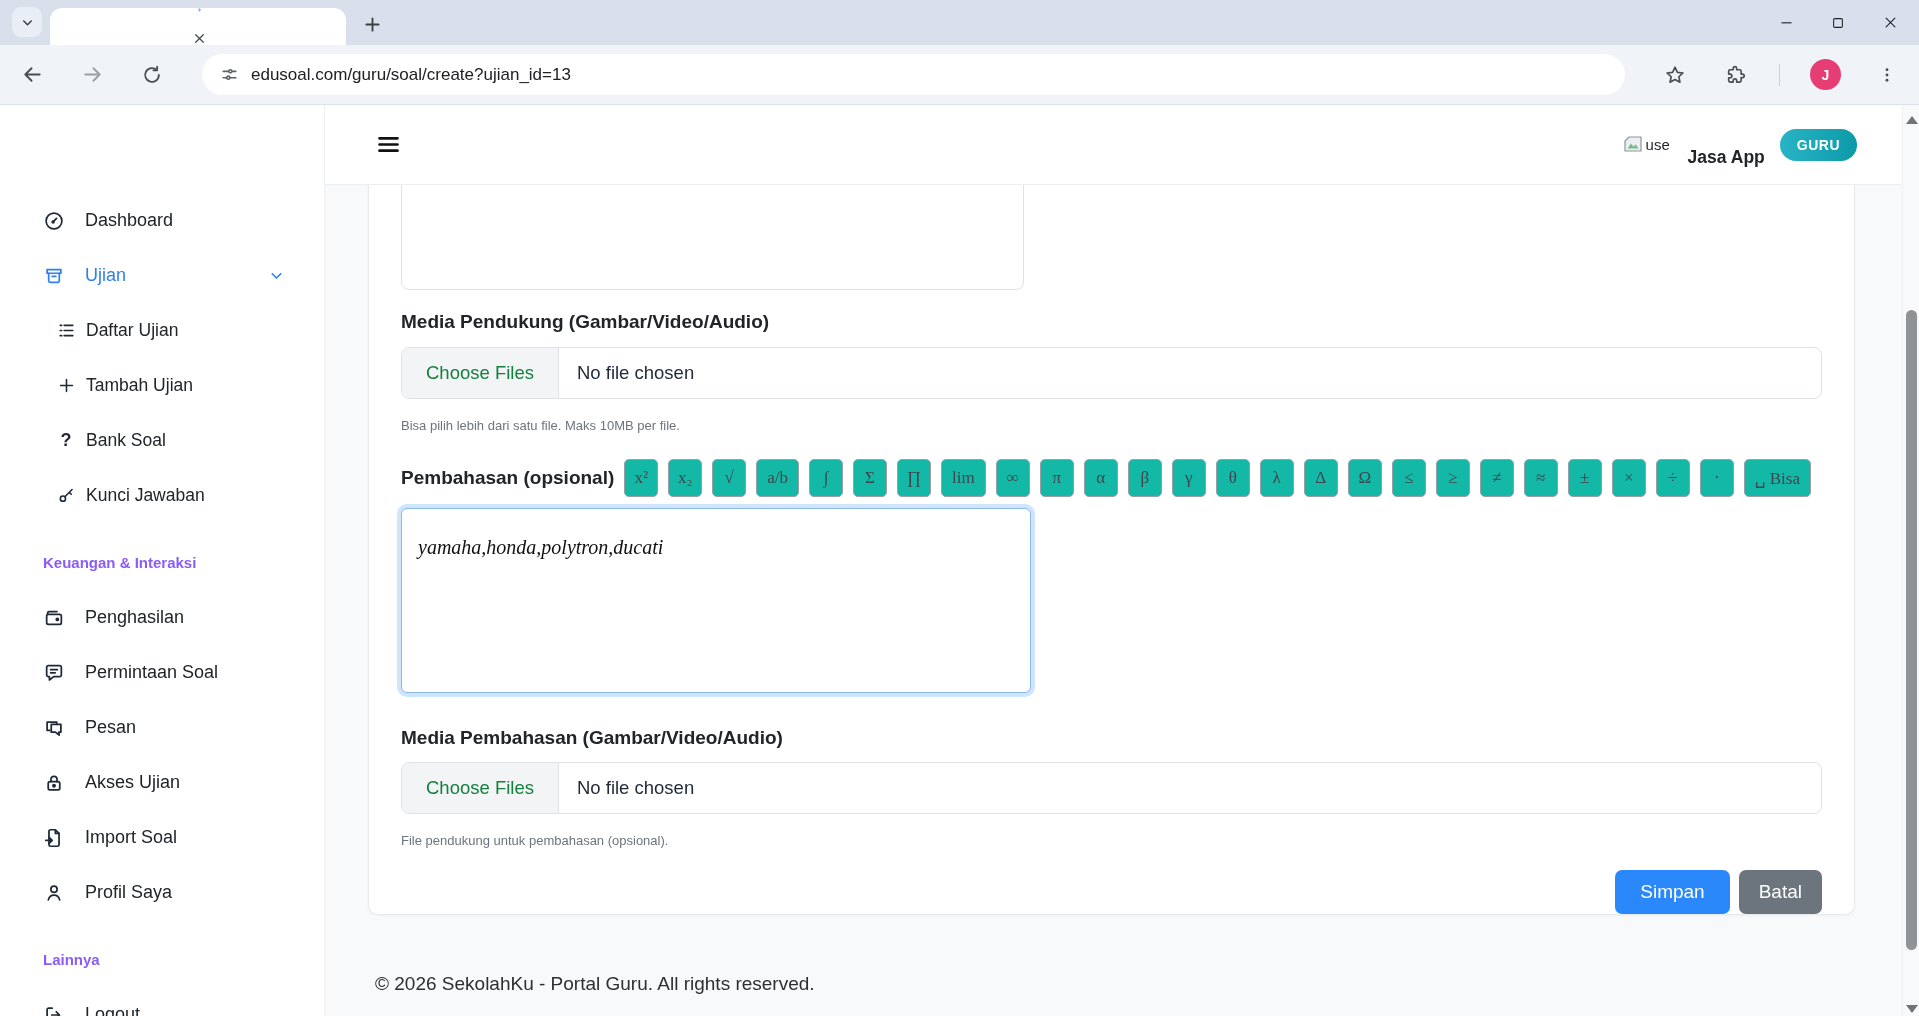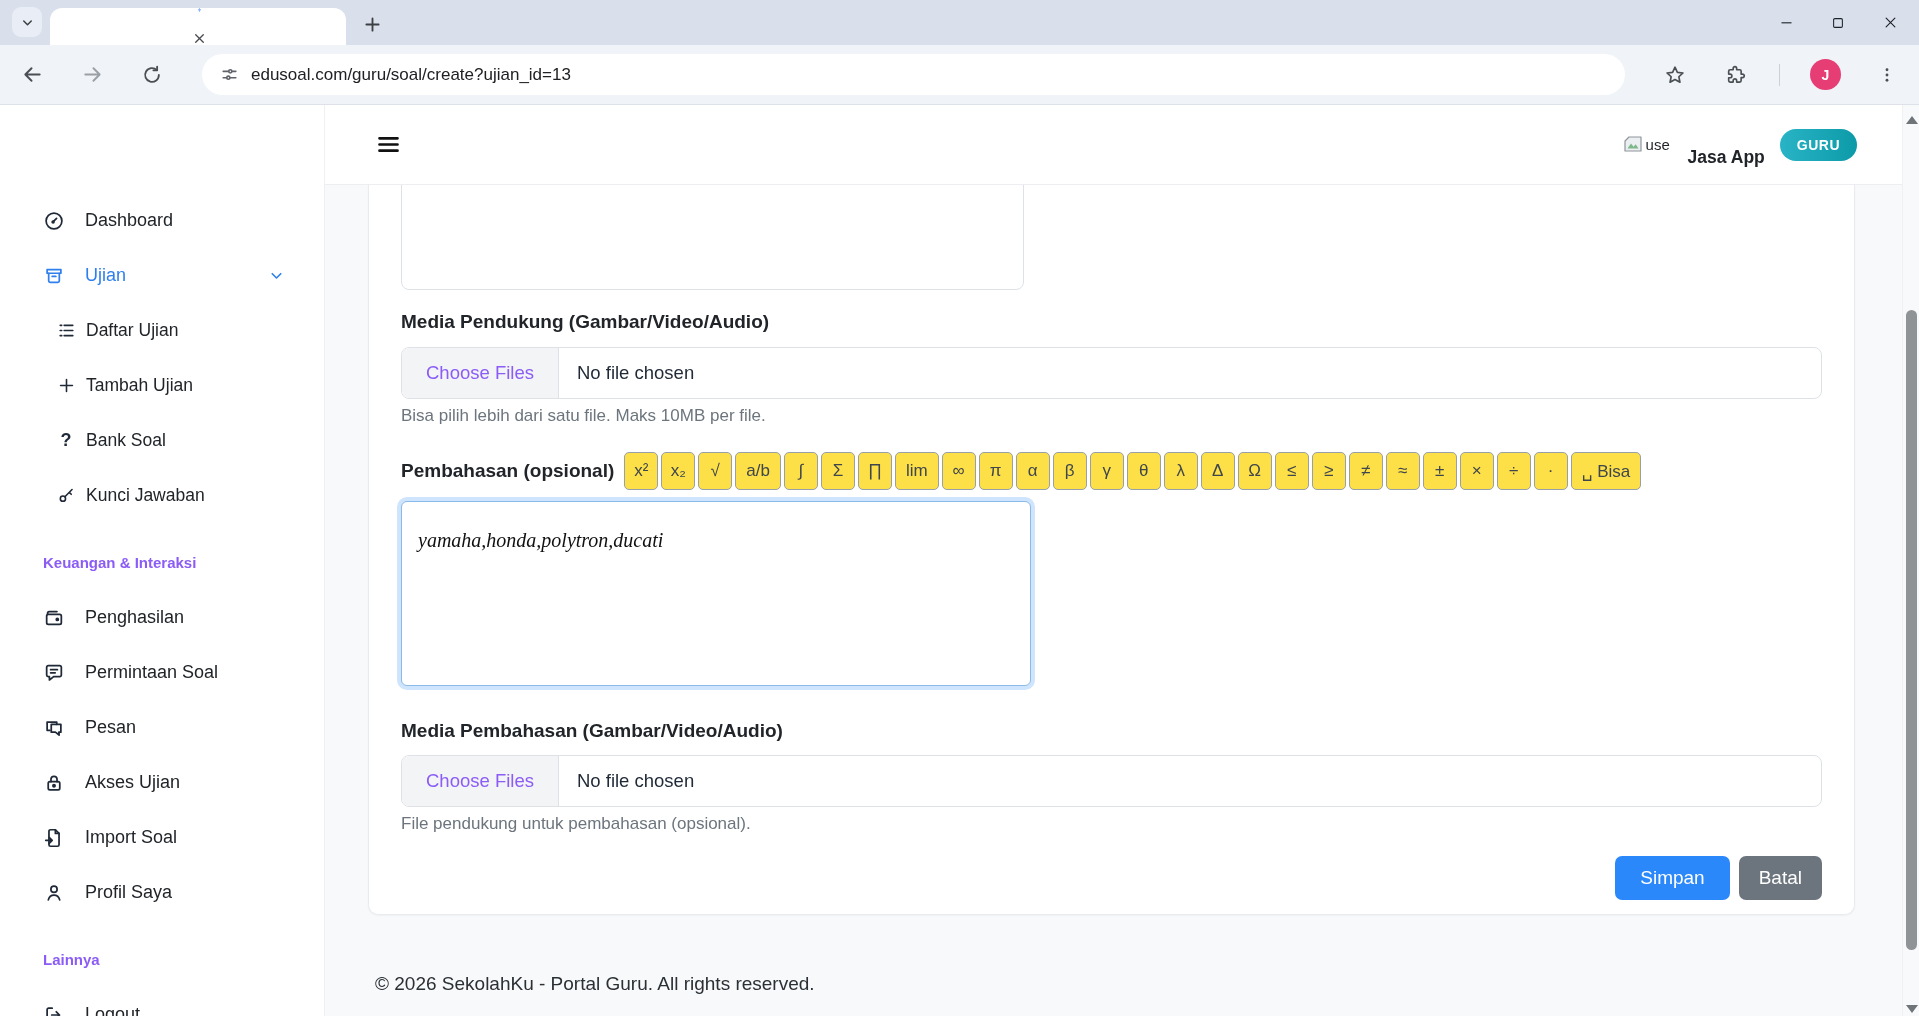--- a/index.html
+++ b/index.html
@@ -55,29 +55,29 @@
 
   .content { padding:0 47px 0 43px; }
   .card { background:#fff; border:1px solid #e9ecef; border-top:none; border-radius:0 0 10px 10px; height:730px;
     padding:0 32px; overflow:hidden; box-shadow:0 1px 2px rgba(0,0,0,.04); }
 
   .cut-textarea { width:623px; height:160px; margin-top:-55px; border:1px solid #dee2e6; border-radius:8px; background:#fff; }
   .field-label { margin-top:21px; font-size:19px; font-weight:700; color:#212529; }
   .file-input { margin-top:14px; height:52px; border:1px solid #dee2e6; border-radius:8px; background:#fff;
     display:flex; align-items:stretch; overflow:hidden; cursor:pointer; }
   .file-btn { padding:0 24px; background:#f3f4f6; border-right:1px solid #dee2e6; display:flex; align-items:center;
-    font-size:18.5px; color:#8b5cf6; }
+    font-size:18.5px; color:#15803d; }
   .file-status { display:flex; align-items:center; padding-left:18px; font-size:18.5px; color:#1f2937; }
-  .helper { margin-top:7px; font-size:17px; color:#6c757d; }
+  .helper { margin-top:19px; font-size:13px; color:#6c757d; }
 
   .pembahasan-row { margin-top:26px; display:flex; align-items:center; }
   .pembahasan-row .field-label { margin:0 10px 0 0; }
-  .sym-btn { min-width:34px; height:38px; padding:0 7px; margin-right:3px; background:#fde047; border:1px solid #97a0a9;
+  .sym-btn { min-width:34px; height:38px; padding:0 7px; margin-right:10px; background:#14b8a6; border:1px solid #97a0a9;
     border-radius:5px; font-size:17px; color:#3f464d; display:flex; align-items:center; justify-content:center; cursor:pointer;
-    font-family:Liberation Sans, sans-serif; }
+    font-family:Liberation Serif, serif; }
   .sym-btn.wide { padding:0 10px; }
 
   .pembahasan-textarea { display:block; margin-top:11px; width:630px; height:185px; border:1px solid #8bb9e8; border-radius:6px;
     box-shadow:0 0 0 4px rgba(96,165,250,.30); padding:27px 16px; resize:none; outline:none;
     font-family:"Liberation Serif", serif; font-style:italic; font-size:20px; color:#111; background:#fff; }
 
   .label-gap2 { margin-top:34px; }
   .actions { margin-top:22px; display:flex; justify-content:flex-end; gap:9px; }
   .btn { border:none; height:44px; font-size:19px; color:#fff; border-radius:7px; cursor:pointer; font-family:inherit; }
   .btn-primary { background:#2b88fb; padding:0 25px; }

